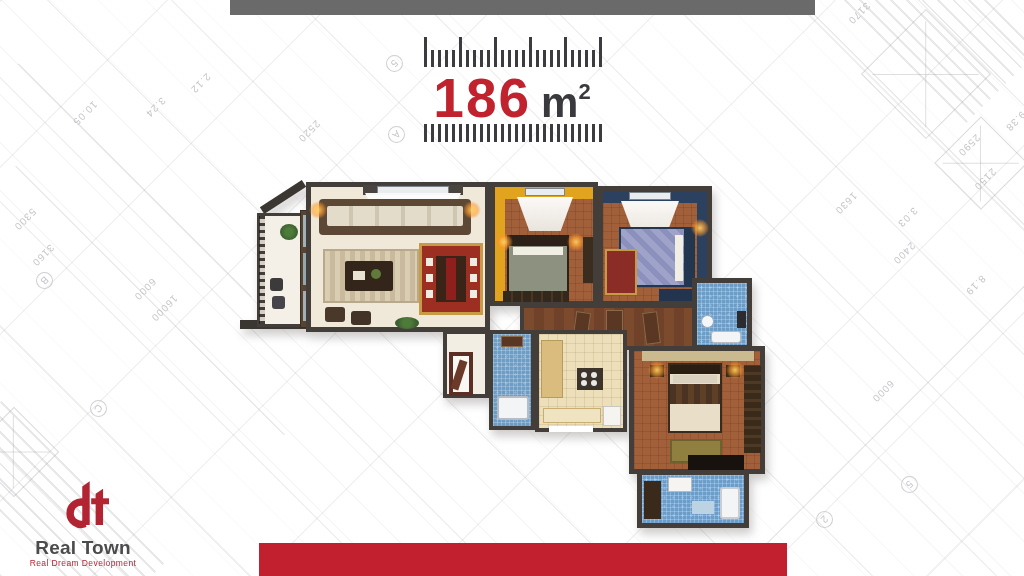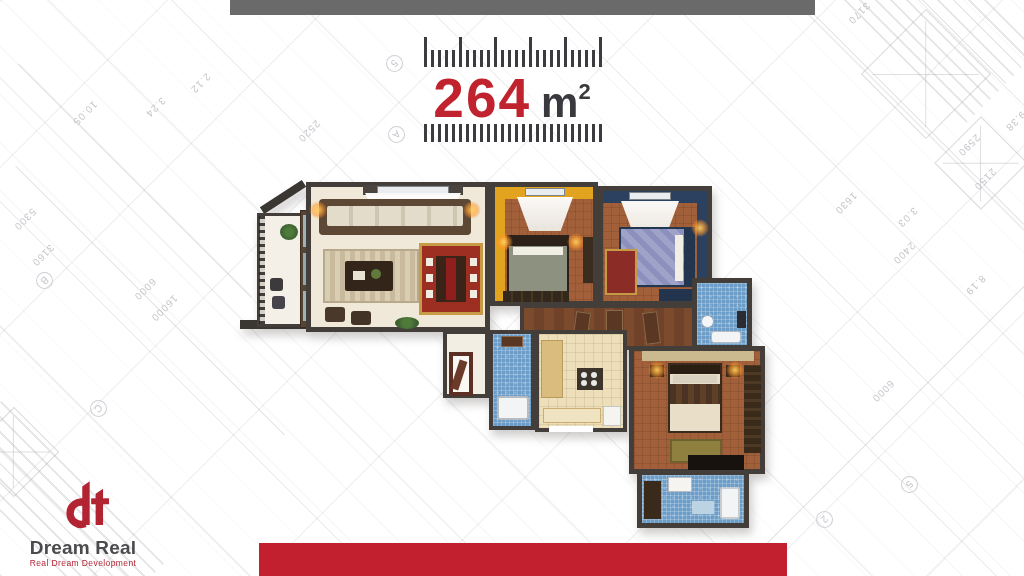--- a/index.html
+++ b/index.html
@@ -135,21 +135,21 @@
       <div class="tick"></div>
       <div class="tick"></div>
       <div class="tick tall"></div>
       <div class="tick"></div>
       <div class="tick"></div>
       <div class="tick"></div>
       <div class="tick"></div>
       <div class="tick tall"></div>
     </div>
   <div class="area-line">
-    <span class="area-value">264</span><span class="area-unit">m</span><span class="area-sup">2</span>
+    <span class="area-value">186</span><span class="area-unit">m</span><span class="area-sup">2</span>
   </div>
   <div class="ruler bottom" id="ruler-bottom">
       <div class="tick tall"></div>
       <div class="tick"></div>
       <div class="tick"></div>
       <div class="tick"></div>
       <div class="tick"></div>
       <div class="tick tall"></div>
       <div class="tick"></div>
       <div class="tick"></div>
@@ -312,20 +312,20 @@
     </div>
   </div>
 
   <div class="abs" style="position:absolute; left:22px; top:476px; width:122px; text-align:center;">
     <svg width="52" height="58" viewBox="0 0 70 70">
       <path d="M34 10 L44 3 L44 62 L34 62 Z" fill="#b22432"></path>
       <path d="M38 32 A 15 15 0 1 0 38 60" fill="none" stroke="#b22432" stroke-width="10"></path>
       <path d="M52 20 L62 13 L62 62 L52 62 Z" fill="#b22432"></path>
       <rect x="46" y="26" width="24" height="8" fill="#b22432"></rect>
     </svg>
-    <div style="font-size:19px; font-weight:700; color:#4b4a4c; letter-spacing:0.2px; line-height:1.05;">Dream Real</div>
+    <div style="font-size:19px; font-weight:700; color:#4b4a4c; letter-spacing:0.2px; line-height:1.05;">Real Town</div>
     <div style="font-size:8.5px; font-weight:400; color:#b42433; letter-spacing:0.4px;">Real Dream Development</div>
   </div>
 
   <div class="bottom-bar"></div>
 
 
 </div>
 
 </body></html>

